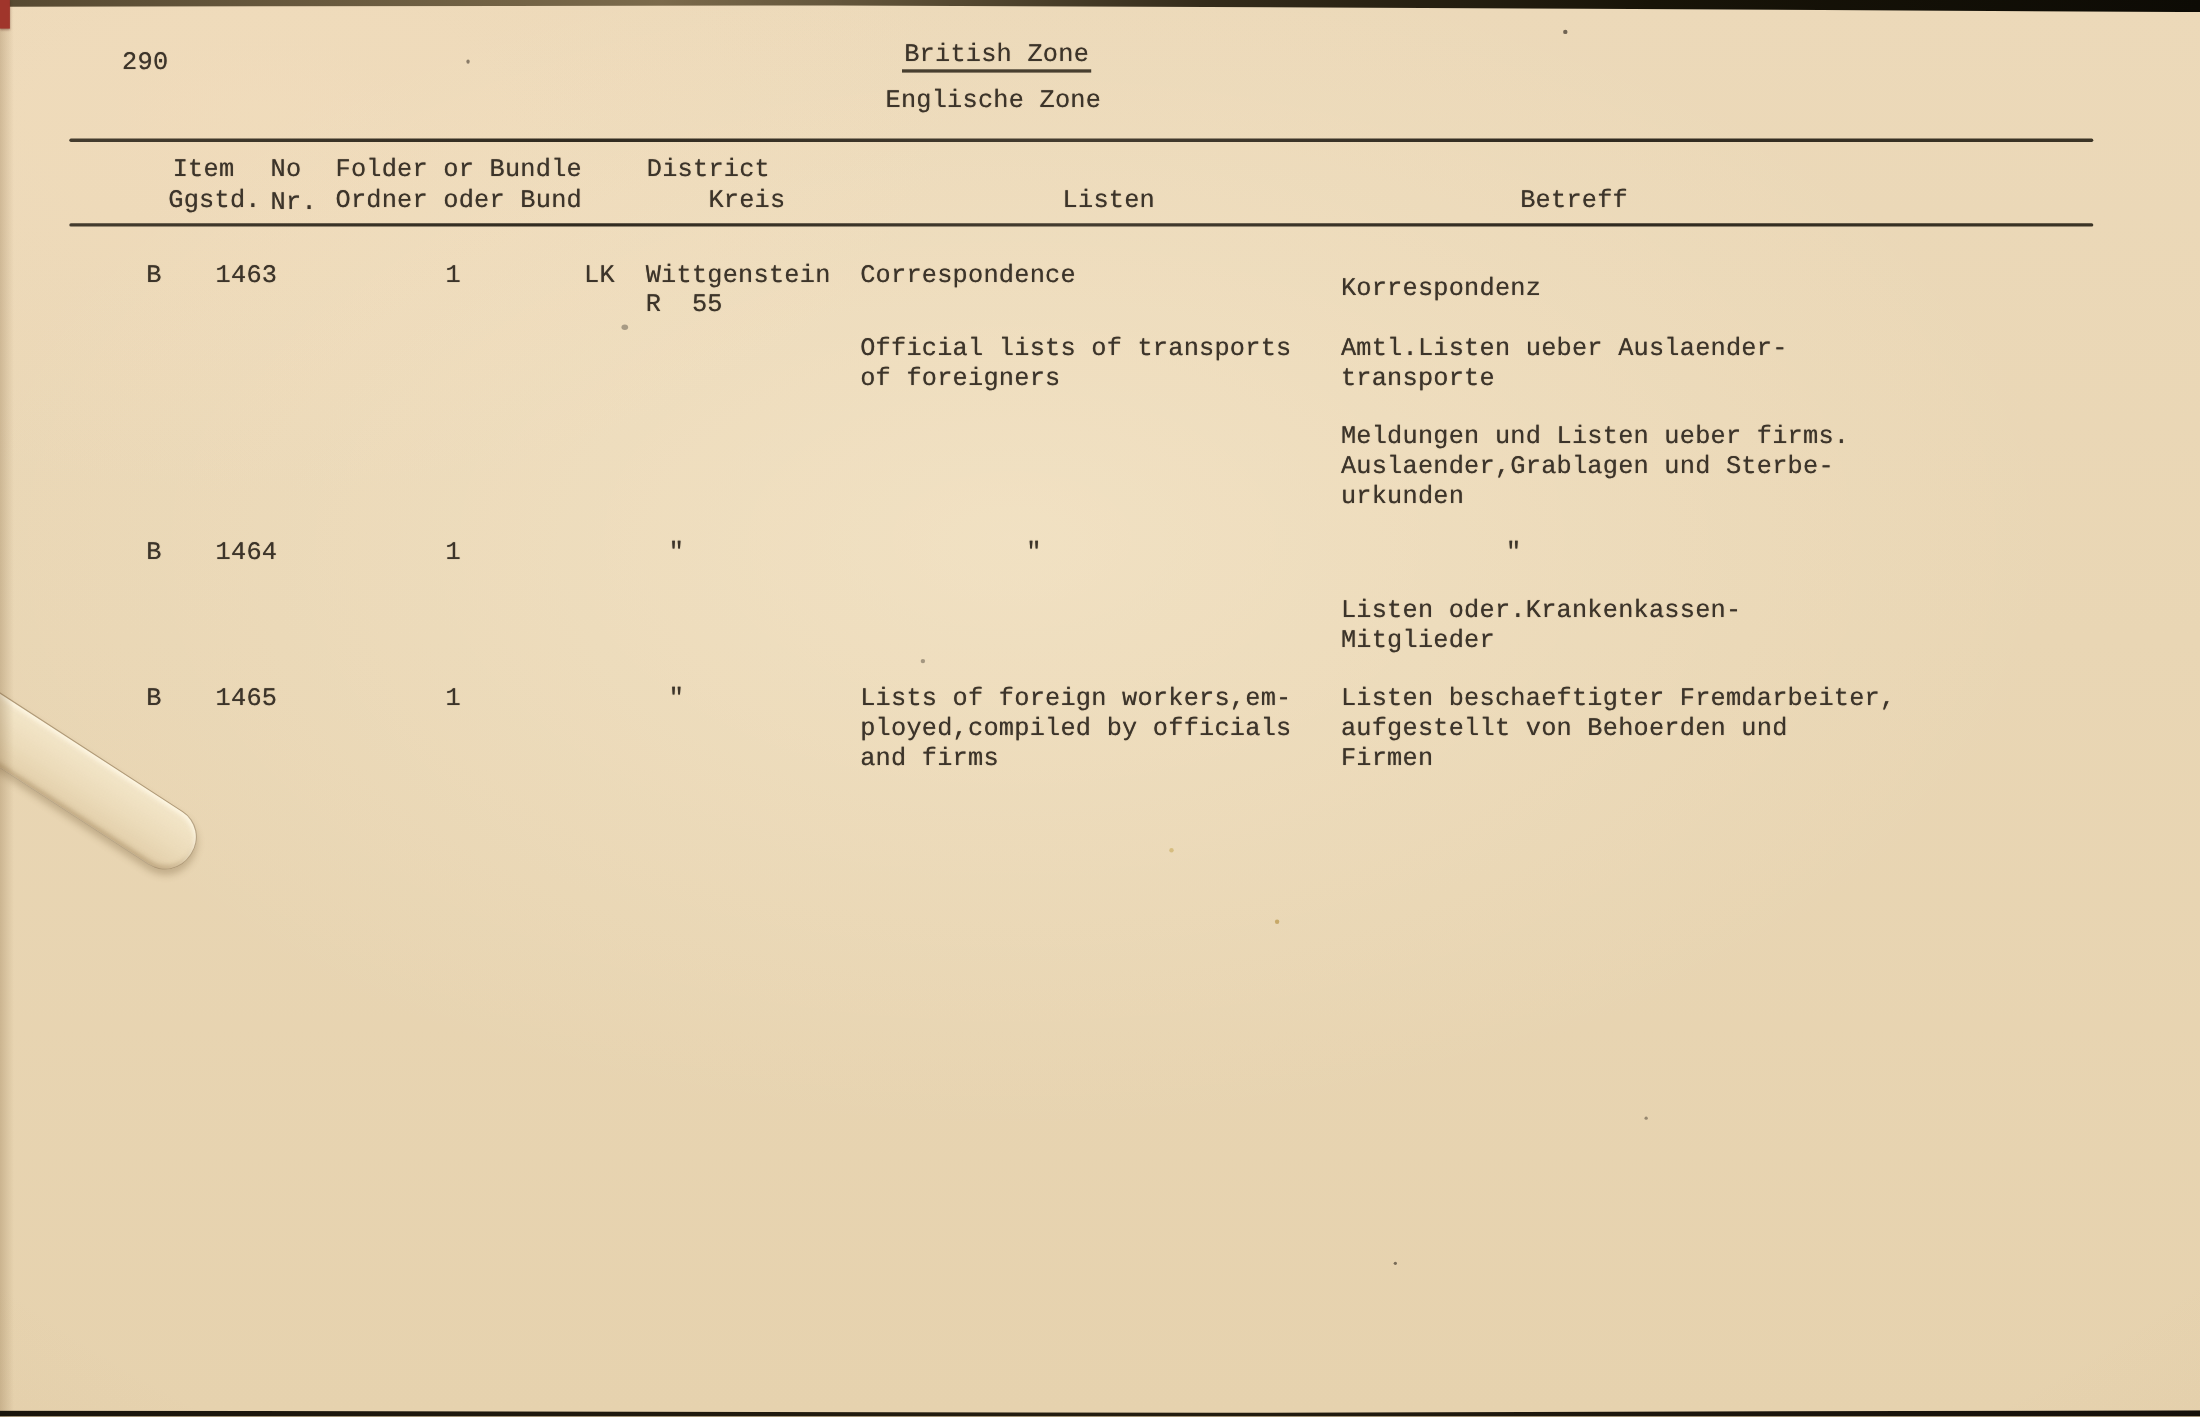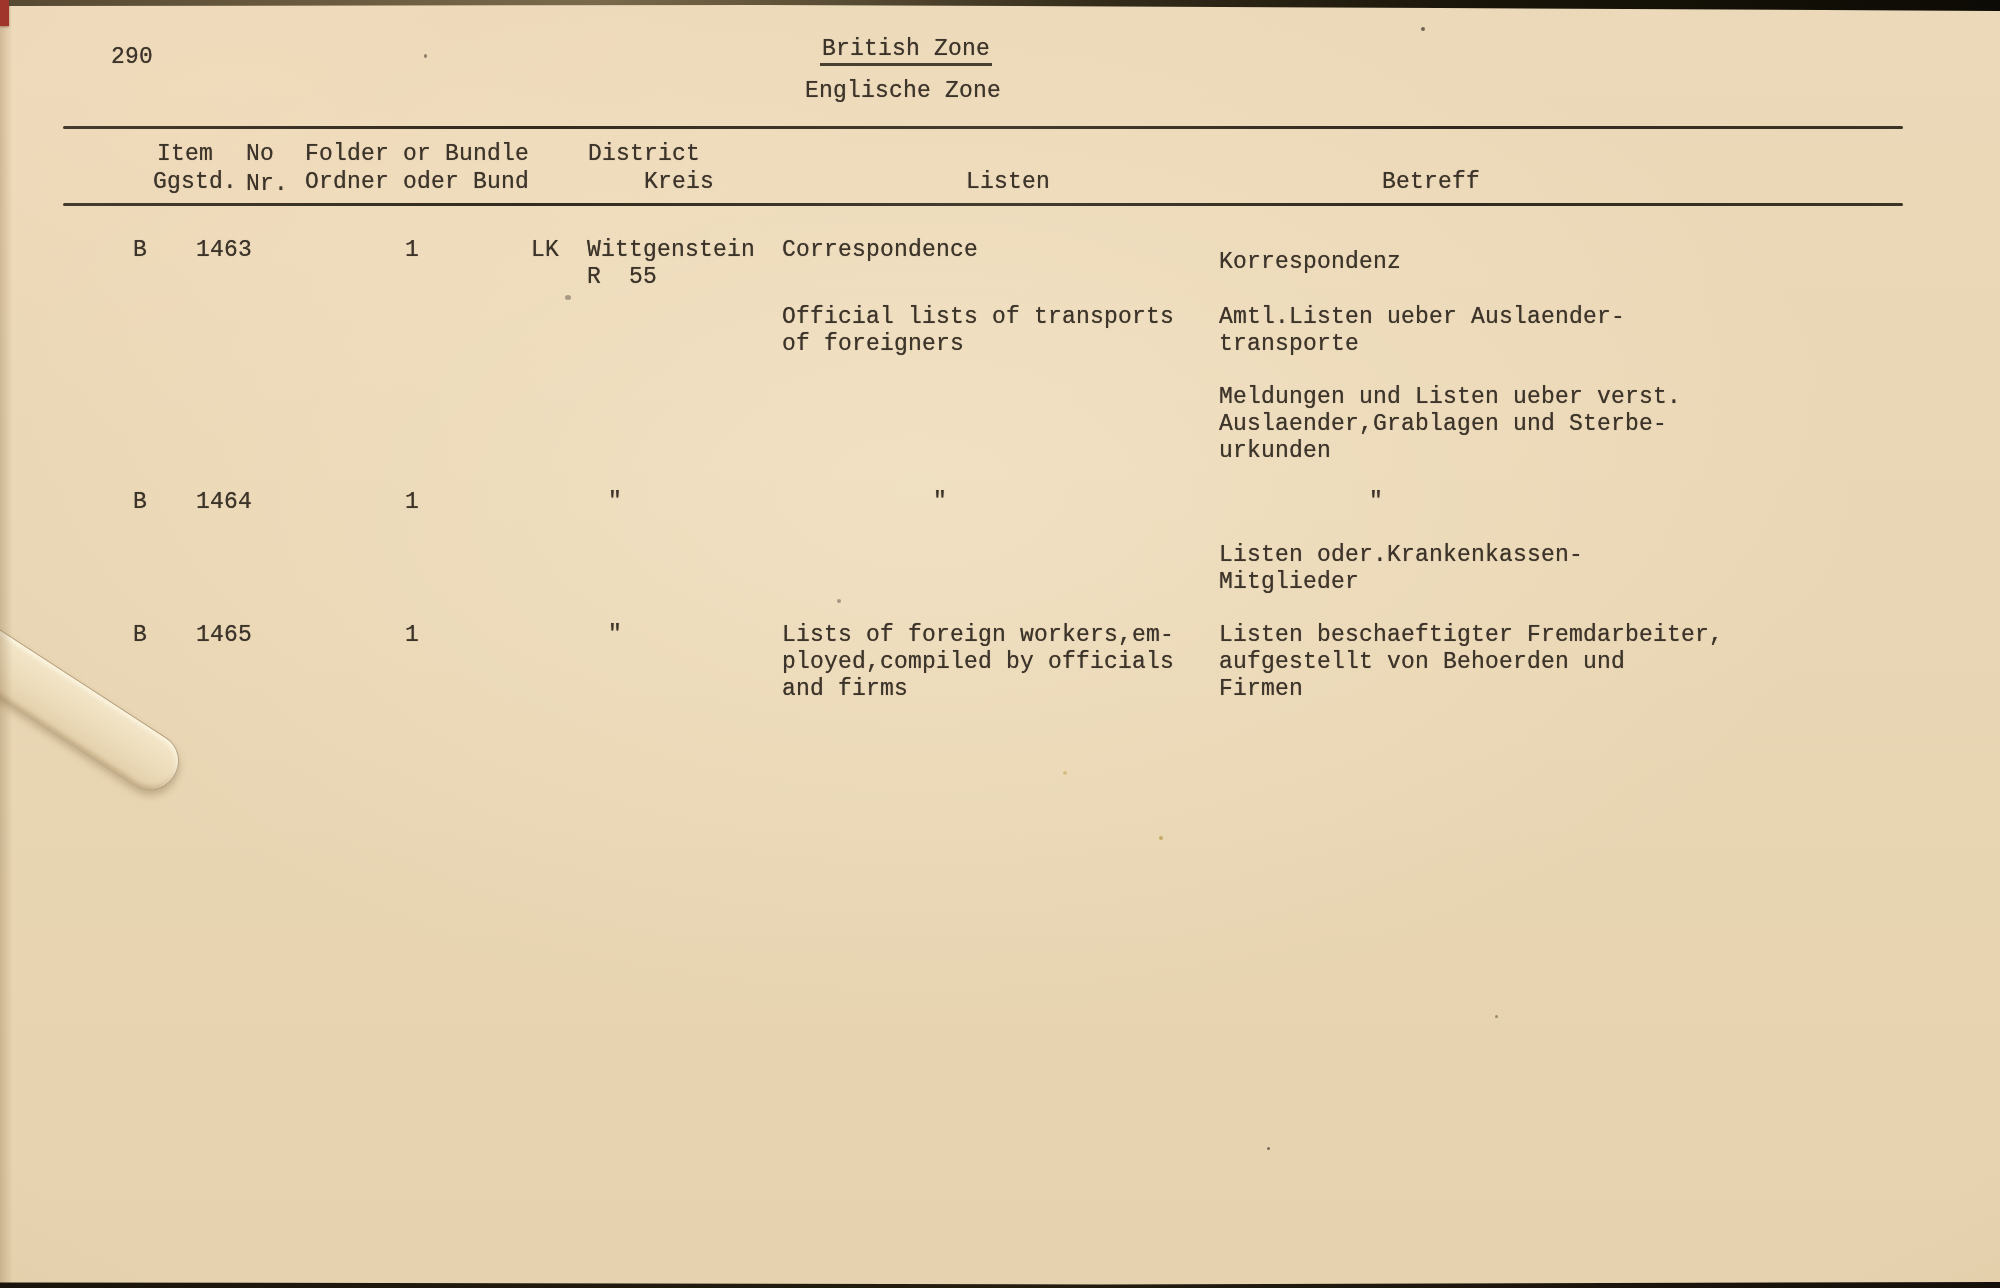--- a/index.html
+++ b/index.html
@@ -78,21 +78,21 @@
   <div class="t" style="left:531px;top:237px;">LK  Wittgenstein
     R  55</div>
   <div class="t" style="left:782px;top:237px;">Correspondence</div>
   <div class="t" style="left:1219px;top:237px;margin-top:12px;">Korrespondenz</div>
 
   <div class="t" style="left:782px;top:304px;">Official lists of transports
 of foreigners</div>
   <div class="t" style="left:1219px;top:304px;">Amtl.Listen ueber Auslaender-
 transporte</div>
 
-  <div class="t" style="left:1219px;top:384px;">Meldungen und Listen ueber verst.
+  <div class="t" style="left:1219px;top:384px;">Meldungen und Listen ueber firms.
 Auslaender,Grablagen und Sterbe-
 urkunden</div>
 
   <div class="t" style="left:133px;top:489px;">B</div>
   <div class="t" style="left:196px;top:489px;">1464</div>
   <div class="t" style="left:405px;top:489px;">1</div>
   <div class="t" style="left:608px;top:489px;">"</div>
   <div class="t" style="left:933px;top:489px;">"</div>
   <div class="t" style="left:1369px;top:489px;">"</div>
 

